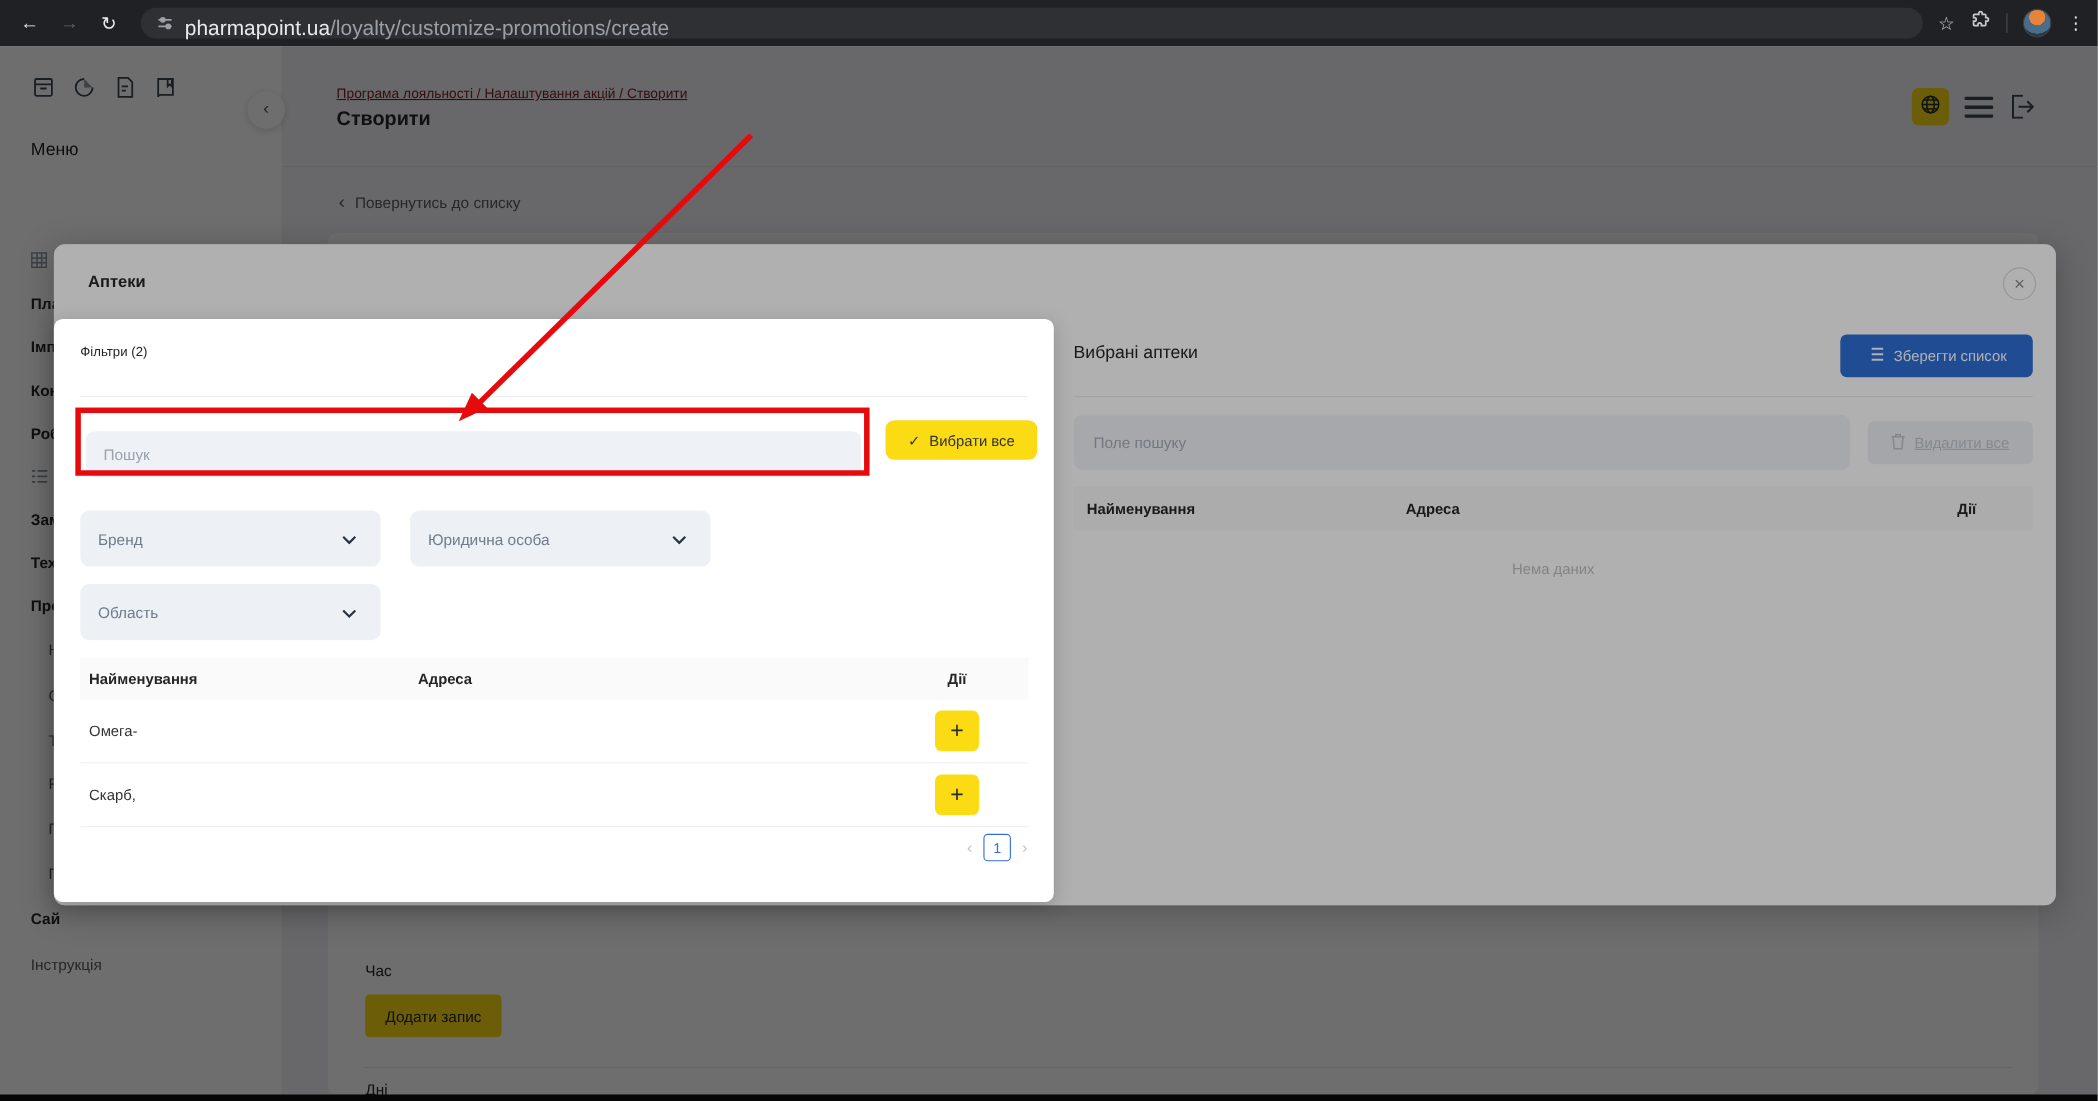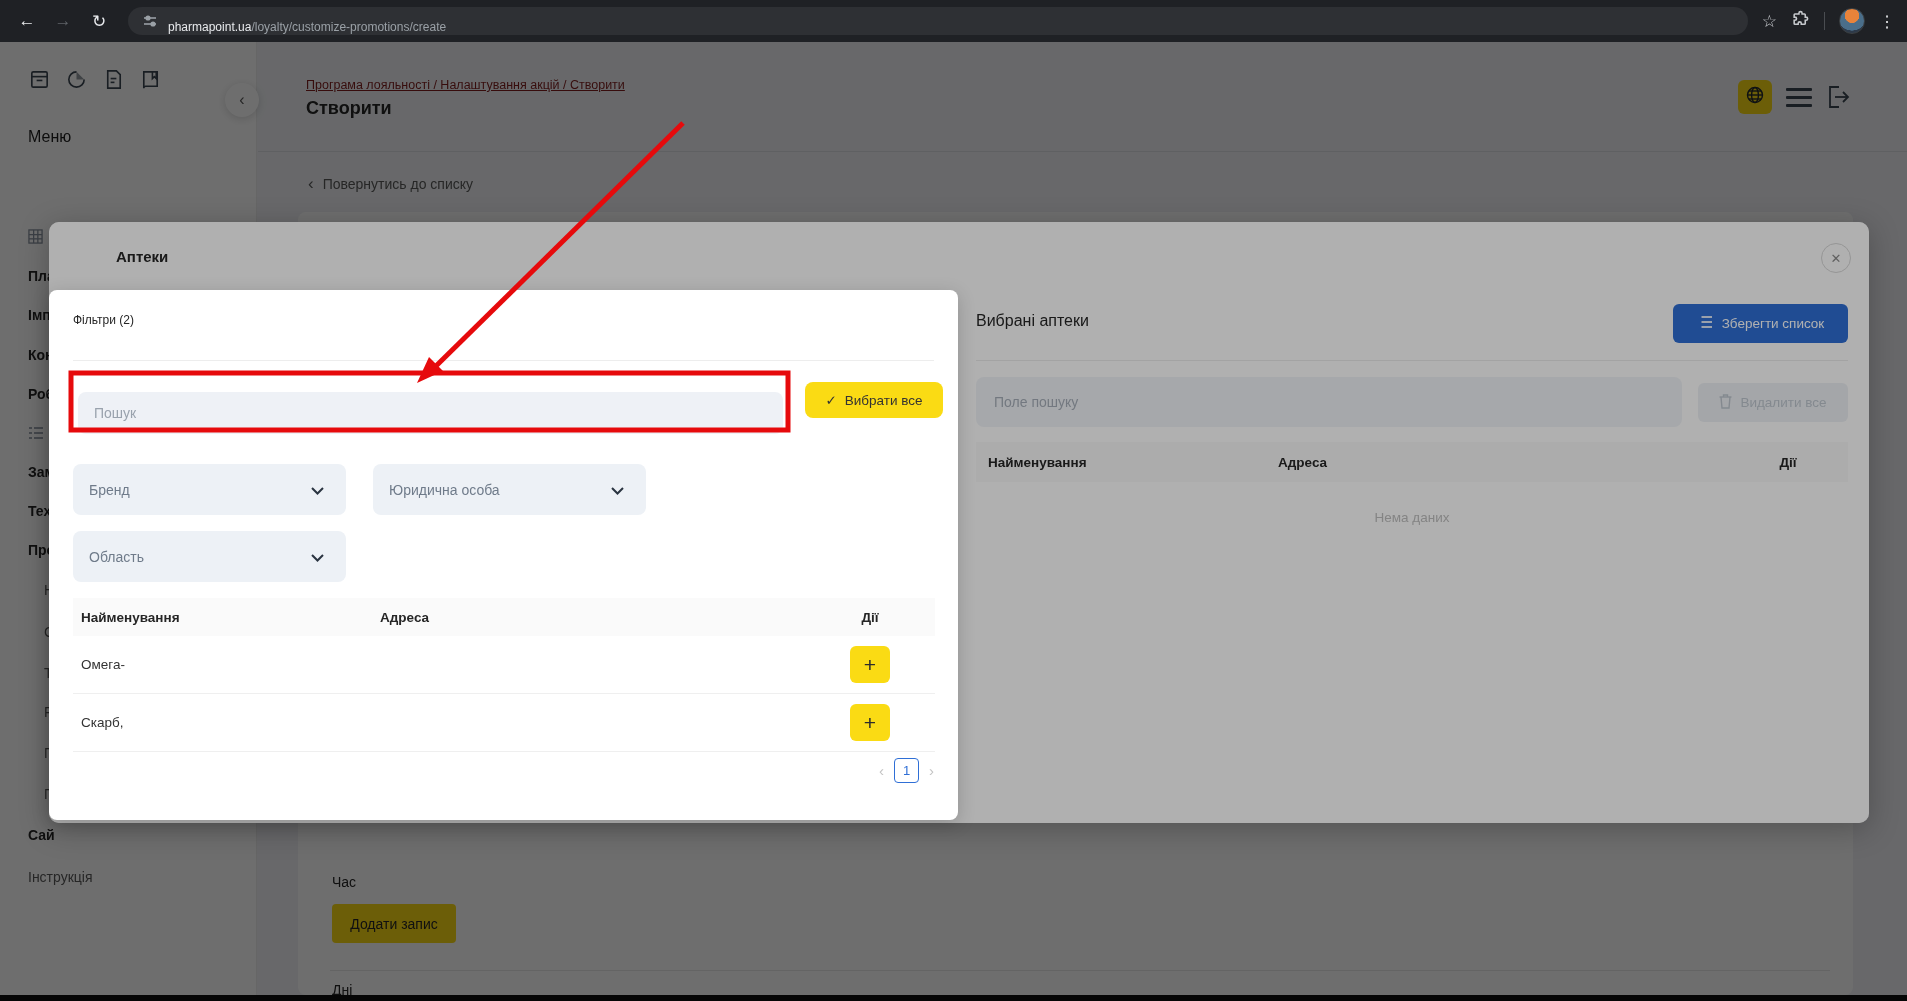--- a/index.html
+++ b/index.html
@@ -6,21 +6,21 @@
   html,body { width:1907px; height:1001px; overflow:hidden; background:#000; }
   body { font-family:"Liberation Sans", sans-serif; }
   .screen { position:relative; width:1907px; height:1001px; overflow:hidden; background:#f0f2f5; }
 
   
   .chrome { position:absolute; left:0; top:0; width:1907px; height:42px; background:#1f2125; display:flex; align-items:center; padding:0 12px; z-index:100; }
   .chrome .navbtn { width:30px; height:30px; display:flex; align-items:center; justify-content:center; font-size:17px; color:#e8eaed; border-radius:50%; margin-right:6px; }
   .chrome .navbtn.disabled { color:#5f6368; }
   .urlpill { flex:1; height:28px; margin:0 14px 0 8px; background:#2e3034; border-radius:14px; display:flex; align-items:center; padding:0 14px; }
   .urlpill .siteicon { margin-right:10px; display:flex; }
-  .urltext { font-size:12px; color:#9aa0a6; white-space:nowrap;margin-top:12px; }
+  .urltext { font-size:19px; color:#9aa0a6; white-space:nowrap;margin-top:12px; }
   .urltext .domain { color:#e8eaed; }
   .chrome-right { display:flex; align-items:center; gap:14px; }
   .star { color:#c6c9cd; font-size:17px; }
   .sep { width:1px; height:18px; background:#4a4d51; }
   .avatar { width:26px; height:26px; border-radius:50%; background:radial-gradient(circle at 50% 28%, #e8833a 0 34%, #4a6e8a 35% 70%, #2d3a4a 71%); border:1px solid #3c4043; }
   .kebab { color:#e8eaed; font-size:16px; letter-spacing:0; }
 
   
   .app { position:absolute; left:0; top:42px; width:1907px; height:959px; background:#f0f2f5; z-index:1; }
   .sidebar { position:absolute; left:0; top:0; width:257px; height:959px; background:#ffffff; border-right:1px solid #ececec; }
@@ -45,28 +45,28 @@
   .bc-label { position:absolute; left:34px; font-size:14px; color:#262626; }
   .bc-btn { position:absolute; left:34px; width:124px; height:39px; background:#fadb14; border-radius:4px; display:flex; align-items:center; justify-content:center; font-size:14px; color:#262626; }
   .bc-divider { position:absolute; left:32px; width:1500px; border-top:1px solid #e8e8e8; }
 
   
   .mask1 { position:absolute; left:0; top:42px; width:1907px; height:959px; background:rgba(0,0,0,.57); z-index:10; }
   .bottom-strip { position:absolute; left:0; top:995px; width:1907px; height:6px; background:#060606; z-index:55; }
 
   
   .modal { position:absolute; left:49px; top:222px; width:1820px; height:601px; background:#fff; border-radius:10px; box-shadow:0 6px 30px rgba(0,0,0,.25); z-index:20; }
-  .modal-title { position:absolute; left:31px; top:26px; font-size:15px; font-weight:bold; color:#262626;margin-left:36px; }
+  .modal-title { position:absolute; left:31px; top:26px; font-size:15px; font-weight:bold; color:#262626; }
   .modal-close { position:absolute; left:1772px; top:21px; width:30px; height:30px; border:1px solid #d9d9d9; border-radius:50%; display:flex; align-items:center; justify-content:center; font-size:13px; color:#8c8c8c; background:#fff; }
   .rp-title { position:absolute; left:927px; top:90px; font-size:16px; color:#262626; }
   .rp-save { position:absolute; left:1624px; top:82px; width:175px; height:39px; background:#2f6fd6; border-radius:6px; display:flex; align-items:center; justify-content:center; gap:9px; color:#fff; font-size:13.5px; }
   .rp-divider { position:absolute; left:927px; top:138px; width:872px; border-top:1px solid #ededed; }
   .rp-search { position:absolute; left:927px; top:155px; width:706px; height:50px; background:#f1f4f8; border:none; border-radius:8px; padding:0 18px; font-size:14px; color:#333; font-family:"Liberation Sans",sans-serif; }
   .rp-search::placeholder { color:#a7afba; }
-  .rp-delete { position:absolute; left:1649px; top:161px; width:150px; height:39px; background:#eef1f5; border-radius:6px; display:flex; align-items:center; justify-content:center; gap:8px; color:#bfc7d0; font-size:13.5px; }
+  .rp-delete { position:absolute; left:1649px; top:161px; width:150px; height:39px; background:#eef1f5; border-radius:6px; display:flex; align-items:center; justify-content:center; gap:8px; color:#bfc7d0; font-size:13.5px;text-decoration:underline; }
   .rp-thead { position:absolute; left:927px; top:220px; width:872px; height:40px; background:#fafafa; display:flex; align-items:center; font-size:13.5px; color:#262626; font-weight:bold; }
   .rp-thead .c1 { padding-left:12px; width:302px; }
   .rp-thead .c2 { flex:1; }
   .rp-thead .c3 { width:120px; text-align:center; }
   .rp-empty { position:absolute; left:927px; top:288px; width:872px; text-align:center; font-size:13.5px; color:#bfbfbf; }
   .mask2 { position:absolute; left:49px; top:222px; width:1820px; height:601px; background:rgba(0,0,0,.31); border-radius:10px; z-index:30; }
 
   
   .fpanel { position:absolute; left:49px; top:290px; width:909px; height:530px; background:#fff; border-radius:8px; box-shadow:0 4px 18px rgba(0,0,0,.18); z-index:40; }
   .fp-title { position:absolute; left:24px; top:23px; font-size:12px; color:#262626; }

